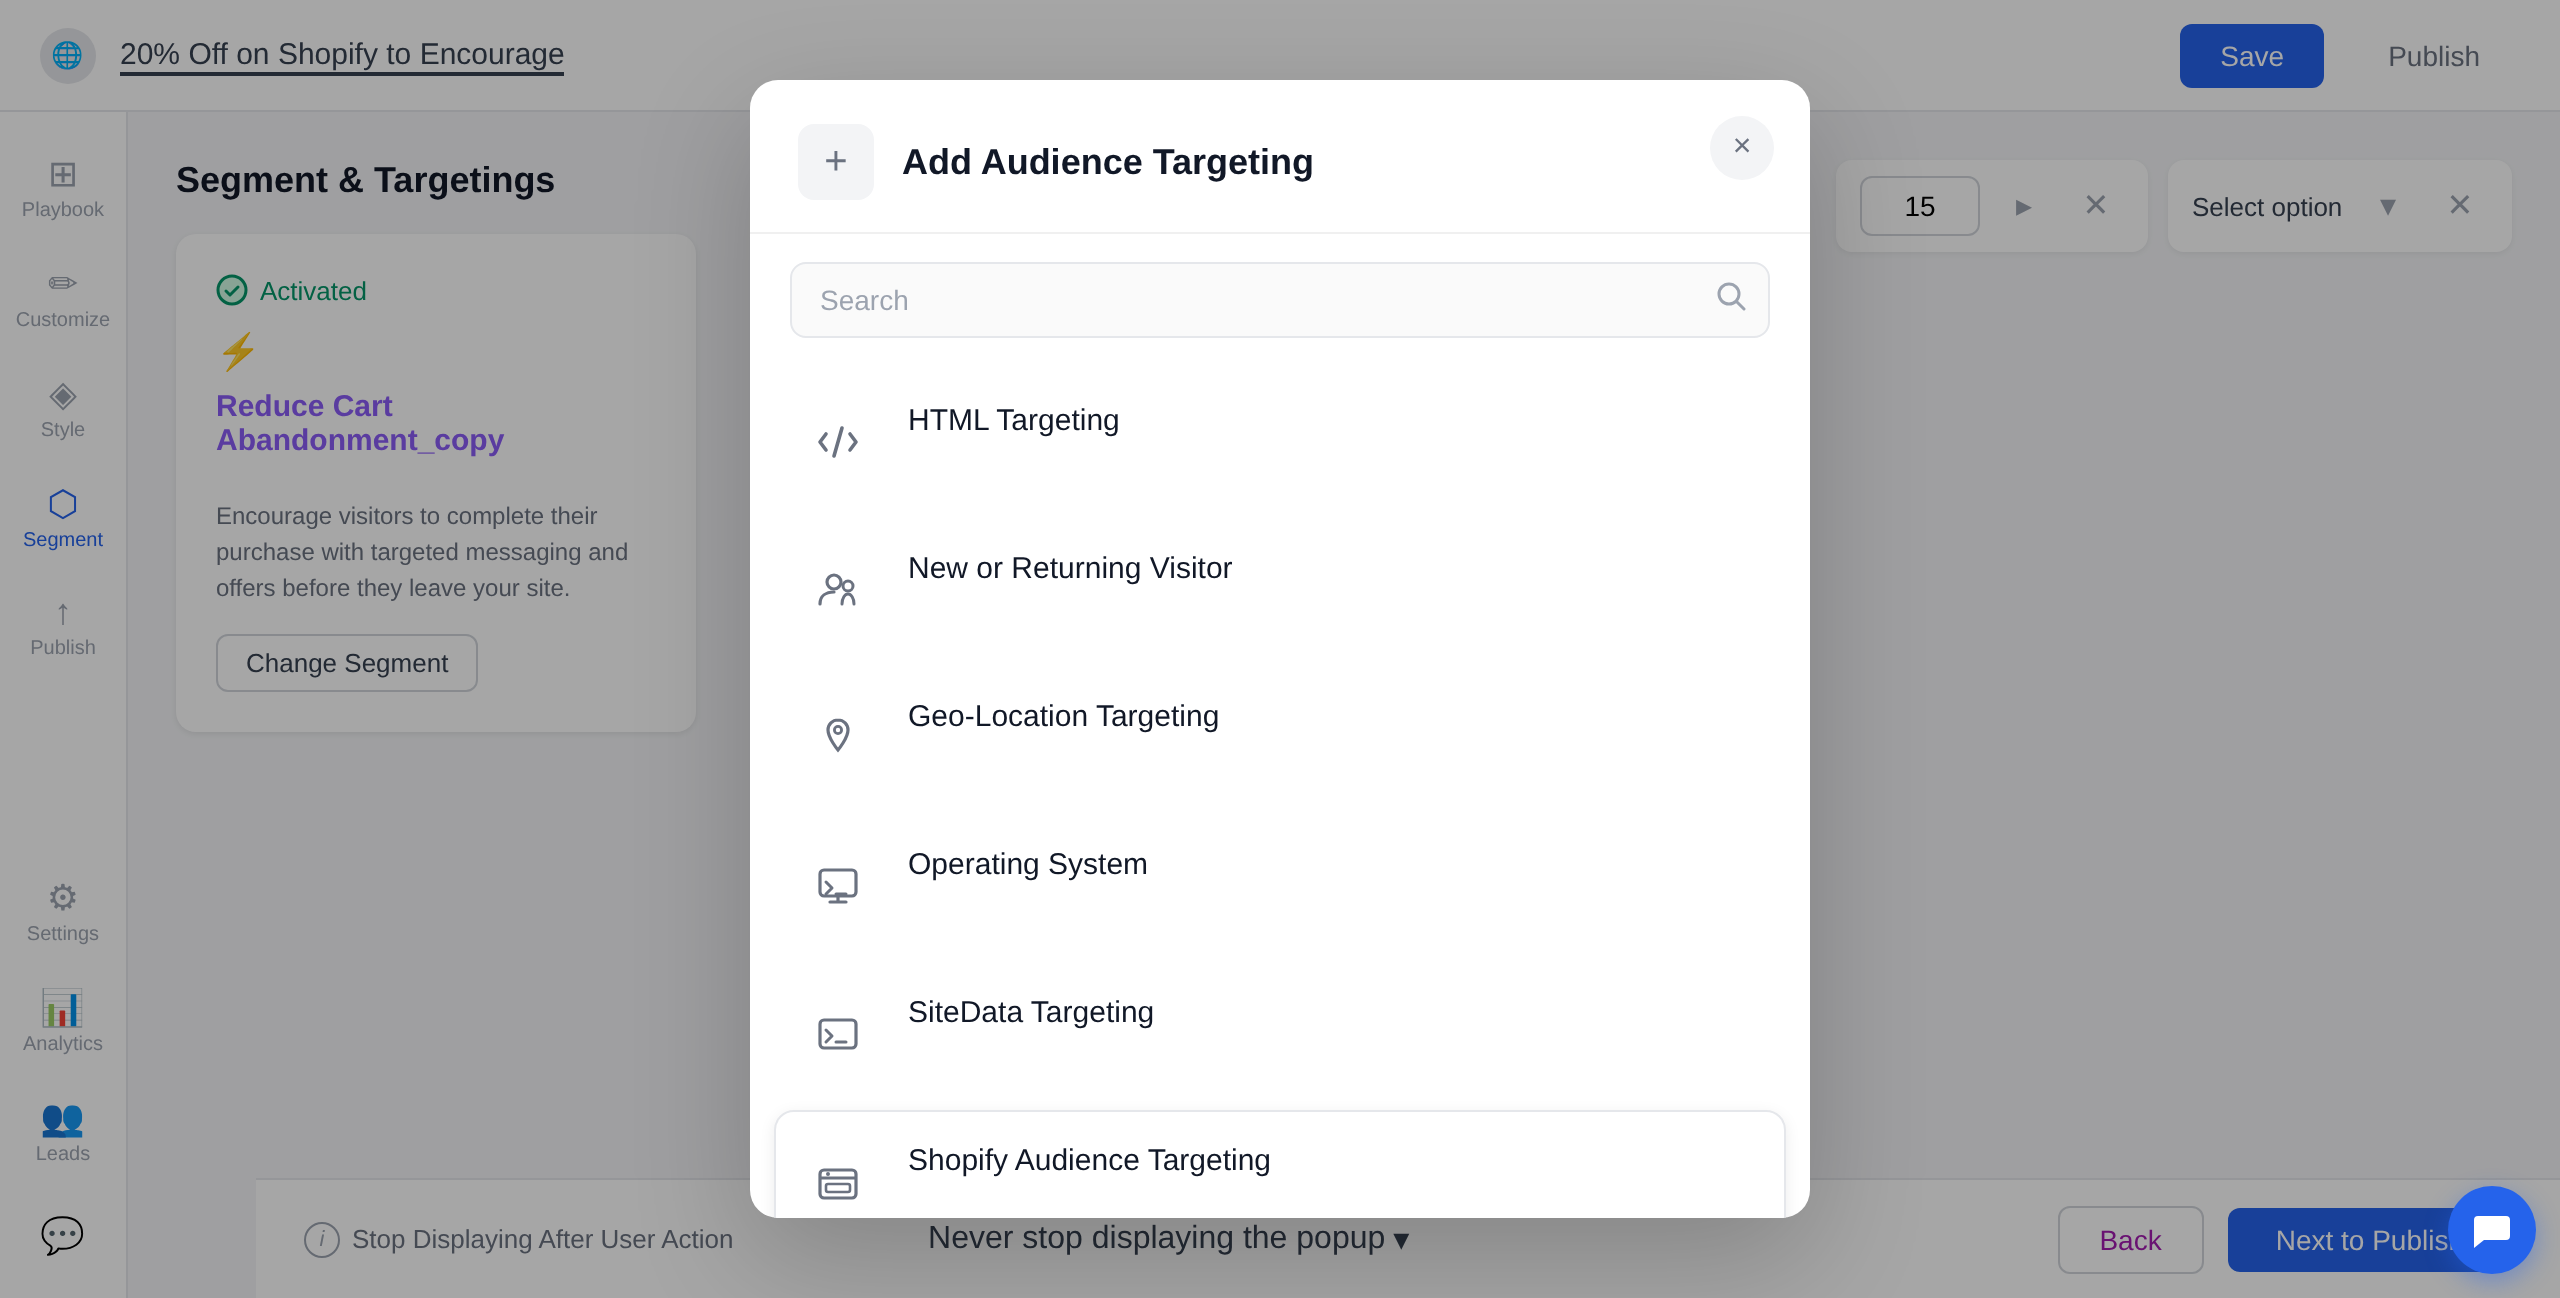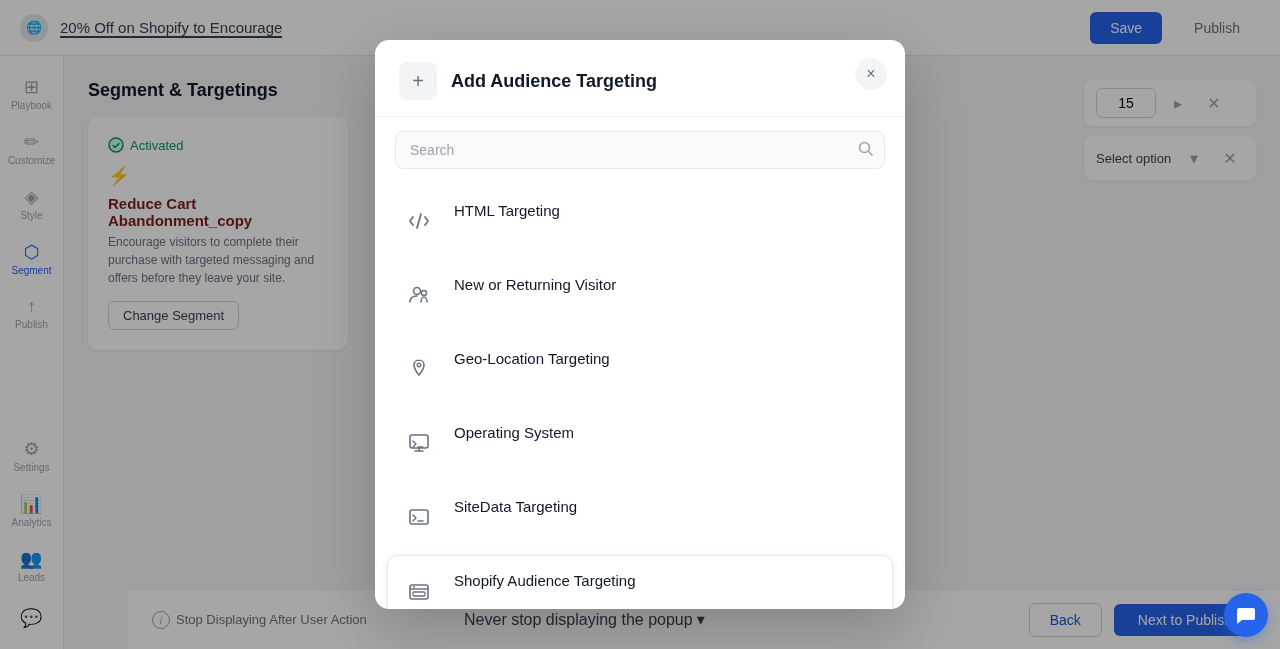--- a/index.html
+++ b/index.html
@@ -26,38 +26,38 @@
     .sidebar-item .si-label { font-size: 10px; color: #9ca3af; text-align: center; }
     .sidebar-item.active .si-label { color: #2563eb; }
 
     
     .content-area { flex: 1; background: #f4f5f7; overflow: auto; padding: 24px; position: relative; }
     .segment-header { font-size: 18px; font-weight: 600; color: #111827; margin-bottom: 16px; }
     .segment-card { background: #fff; border-radius: 10px; padding: 20px; width: 260px; box-shadow: 0 1px 3px rgba(0,0,0,0.08); }
     .activated-badge { display: flex; align-items: center; gap: 6px; font-size: 13px; color: #059669; margin-bottom: 12px; }
     .activated-badge svg { color: #059669; }
     .lightning-icon { font-size: 18px; color: #f59e0b; margin-bottom: 8px; display: block; }
-    .card-title { font-size: 15px; font-weight: 600; color: #7f1d1d; margin-bottom: 4px; }
+    .card-title { font-size: 15px; font-weight: 600; color: #8b5cf6; margin-bottom: 20px; }
     .card-desc { font-size: 12px; color: #6b7280; line-height: 1.5; margin-bottom: 14px; }
     .btn-change { background: #fff; border: 1px solid #d1d5db; border-radius: 6px; padding: 6px 14px; font-size: 13px; color: #374151; cursor: pointer; }
 
     
-    .right-content { position: absolute; right: 24px; top: 24px; display: flex; flex-direction: column; gap: 10px; }
+    .right-content { position: absolute; right: 24px; top: 24px; display: flex; gap: 10px; }
     .input-row { display: flex; align-items: center; gap: 8px; background: #fff; border-radius: 8px; padding: 8px 12px; box-shadow: 0 1px 3px rgba(0,0,0,0.06); }
     .input-num { background: #fff; border: 1px solid #d1d5db; border-radius: 6px; padding: 6px 12px; width: 60px; text-align: center; font-size: 14px; }
     .icon-btn { width: 28px; height: 28px; border: none; background: transparent; cursor: pointer; color: #9ca3af; font-size: 16px; display: flex; align-items: center; justify-content: center; }
     .select-row { display: flex; align-items: center; gap: 8px; background: #fff; border-radius: 8px; padding: 8px 12px; box-shadow: 0 1px 3px rgba(0,0,0,0.06); }
     .select-input { border: none; outline: none; font-size: 13px; color: #374151; flex: 1; appearance: none; background: transparent; cursor: pointer; }
 
     
     .bottom-bar { position: absolute; bottom: 0; left: 64px; right: 0; height: 60px; background: #fff; border-top: 1px solid #e5e7eb; display: flex; align-items: center; padding: 0 24px; gap: 12px; }
     .stop-display-info { display: flex; align-items: center; gap: 6px; font-size: 13px; color: #6b7280; flex: 1; }
     .info-icon { width: 18px; height: 18px; border-radius: 50%; border: 1.5px solid #9ca3af; display: flex; align-items: center; justify-content: center; font-size: 11px; color: #9ca3af; font-style: italic; }
     .never-stop { font-size: 16px; color: #374151; display: flex; align-items: center; gap: 4px; cursor: pointer; }
-    .btn-back { background: #fff; border: 1px solid #d1d5db; border-radius: 6px; padding: 8px 20px; font-size: 14px; color: #1d4ed8; cursor: pointer; }
+    .btn-back { background: #fff; border: 1px solid #d1d5db; border-radius: 6px; padding: 8px 20px; font-size: 14px; color: #a21caf; cursor: pointer; }
     .btn-next { background: #2563eb; color: #fff; border: none; border-radius: 6px; padding: 8px 24px; font-size: 14px; font-weight: 500; cursor: pointer; }
 
     
     .overlay { position: absolute; inset: 0; background: rgba(0,0,0,0.35); z-index: 100; display: flex; align-items: center; justify-content: center; }
 
     
     .modal { background: #fff; border-radius: 14px; width: 530px; max-height: 580px; overflow: hidden; position: relative; box-shadow: 0 20px 60px rgba(0,0,0,0.2); }
     .modal-header { display: flex; align-items: center; gap: 14px; padding: 22px 24px 16px; border-bottom: 1px solid #f0f0f0; }
     .modal-add-icon { width: 38px; height: 38px; background: #f3f4f6; border-radius: 8px; display: flex; align-items: center; justify-content: center; font-size: 20px; color: #6b7280; }
     .modal-title { font-size: 18px; font-weight: 600; color: #111827; }

